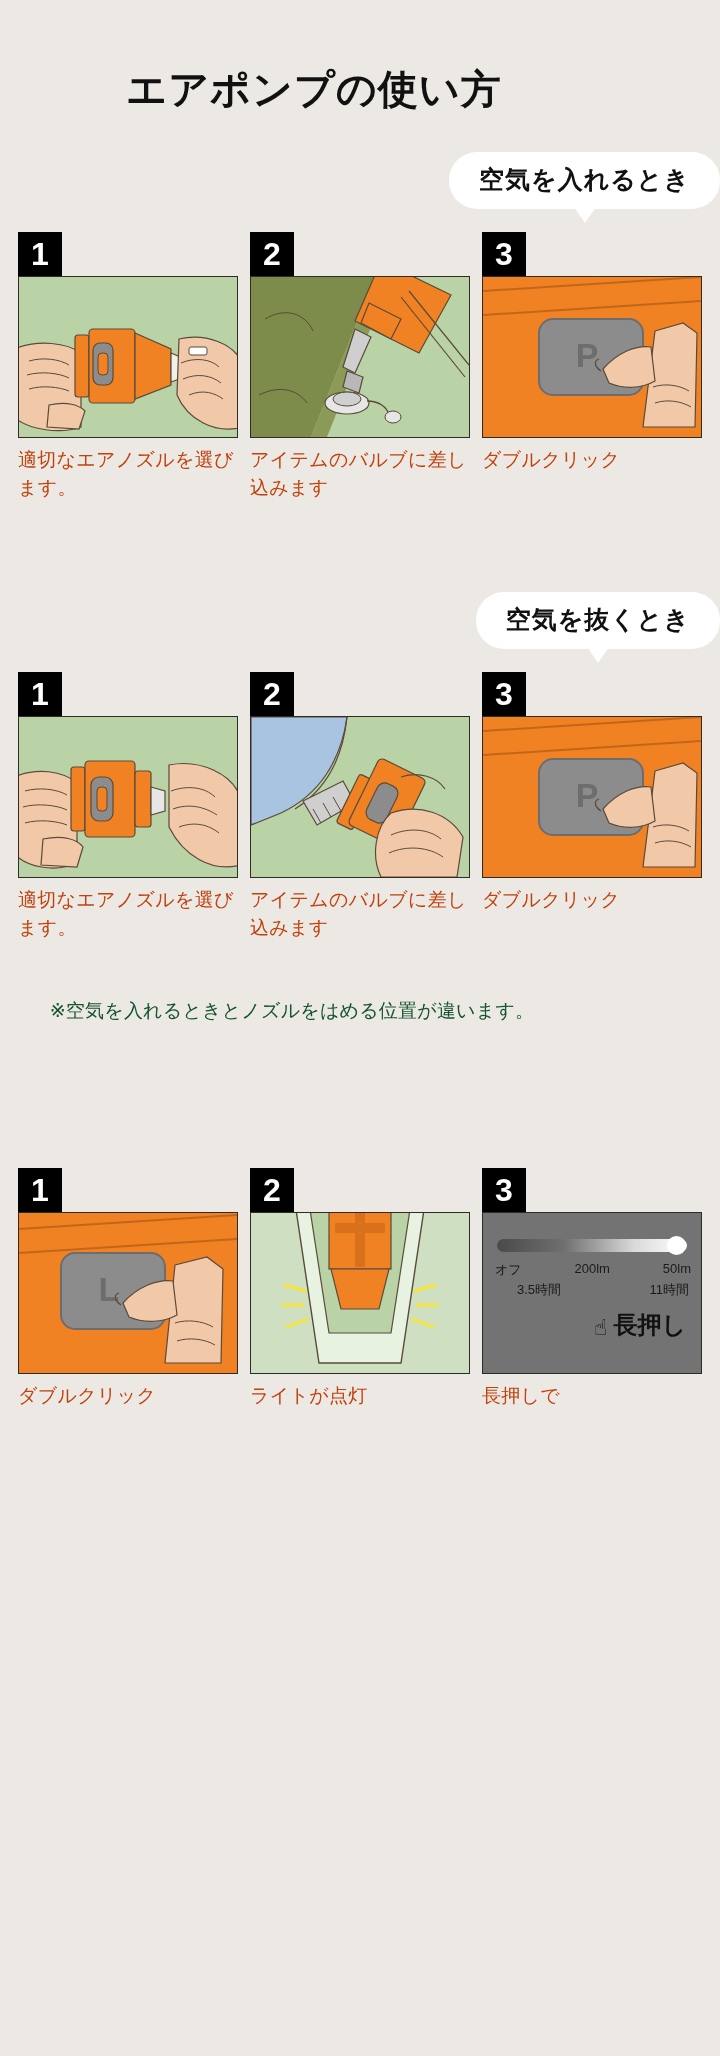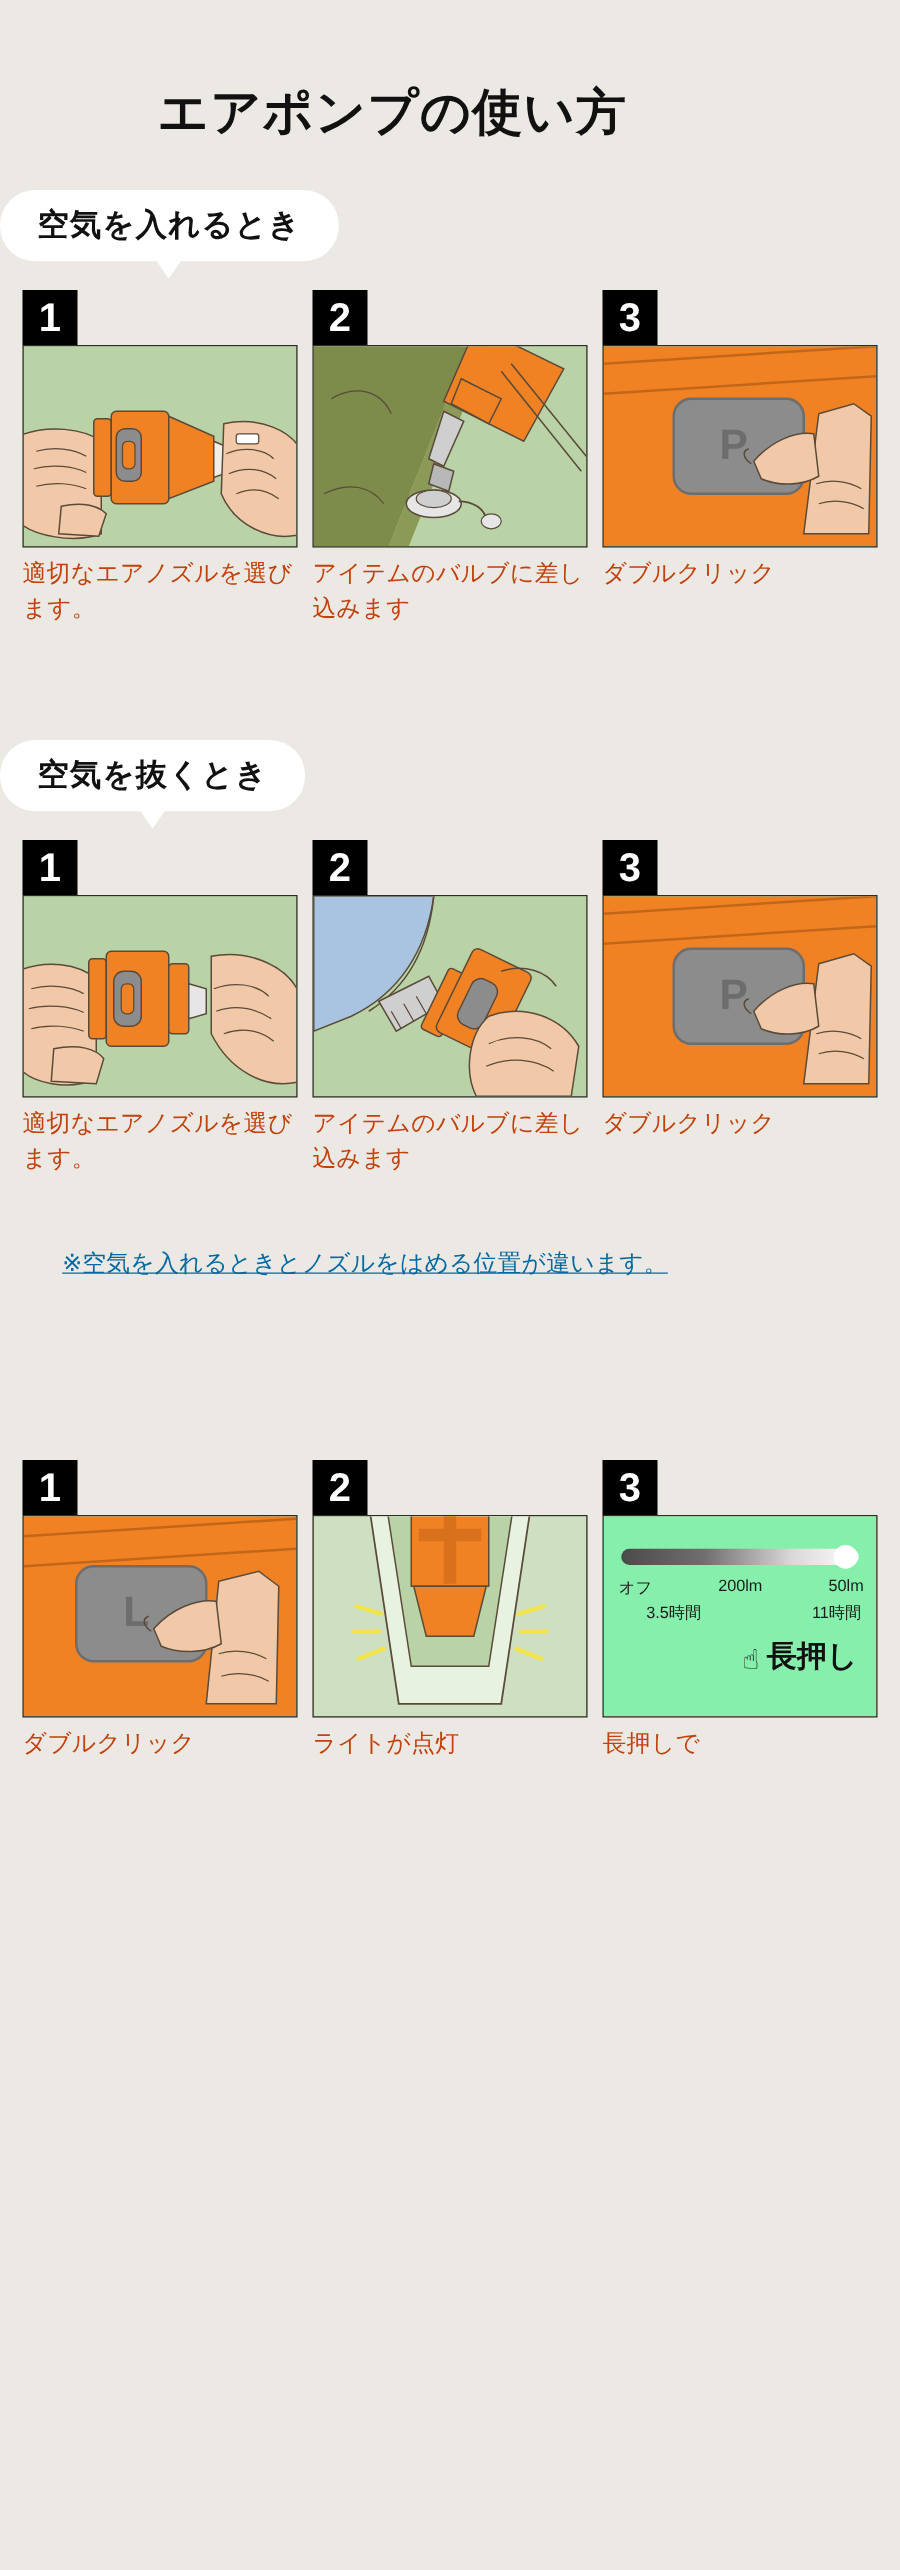--- a/index.html
+++ b/index.html
@@ -19,21 +19,21 @@
     font-size:40px;
     font-weight:700;
     letter-spacing:1px;
     color:#111;
     margin:0;
   }
   #title-pump{position:absolute;left:0;top:62px;width:628px;}
   #title-lantern{position:absolute;left:0;top:1098px;width:720px;}
 
   
-  .pill-wrap{position:absolute;width:720px;text-align:left;}
+  .pill-wrap{position:absolute;width:720px;text-align:right;}
   .pill{
     display:inline-block;
     background:#ffffff;
     border-radius:28px;
     padding:11px 30px 13px;
     font-size:25px;
     font-weight:700;
     color:#111;
     letter-spacing:1px;
     position:relative;
@@ -93,27 +93,26 @@
   
   .ill{position:absolute;inset:0;}
   svg{display:block;width:100%;height:100%;}
 
   
   #note{
     position:absolute;
     top:998px;left:0;width:584px;
     text-align:center;
     font-size:19px;
-    color:#0369a1;
+    color:#14532d;
     letter-spacing:0.2px;
-    text-decoration:underline;
-  }
-
-  
-  .slidercard{position:absolute;inset:0;background:#86efac;}
+  }
+
+  
+  .slidercard{position:absolute;inset:0;background:#737373;}
   .track{
     position:absolute;left:14px;top:26px;width:190px;height:13px;
     border-radius:7px;
     background:linear-gradient(90deg,#4a4a4a 0%,#6f6f6f 35%,#d9d9d9 72%,#ffffff 100%);
   }
   .knob{
     position:absolute;left:184px;top:23px;width:19px;height:19px;
     border-radius:50%;background:#ffffff;
   }
   .lblrow{

